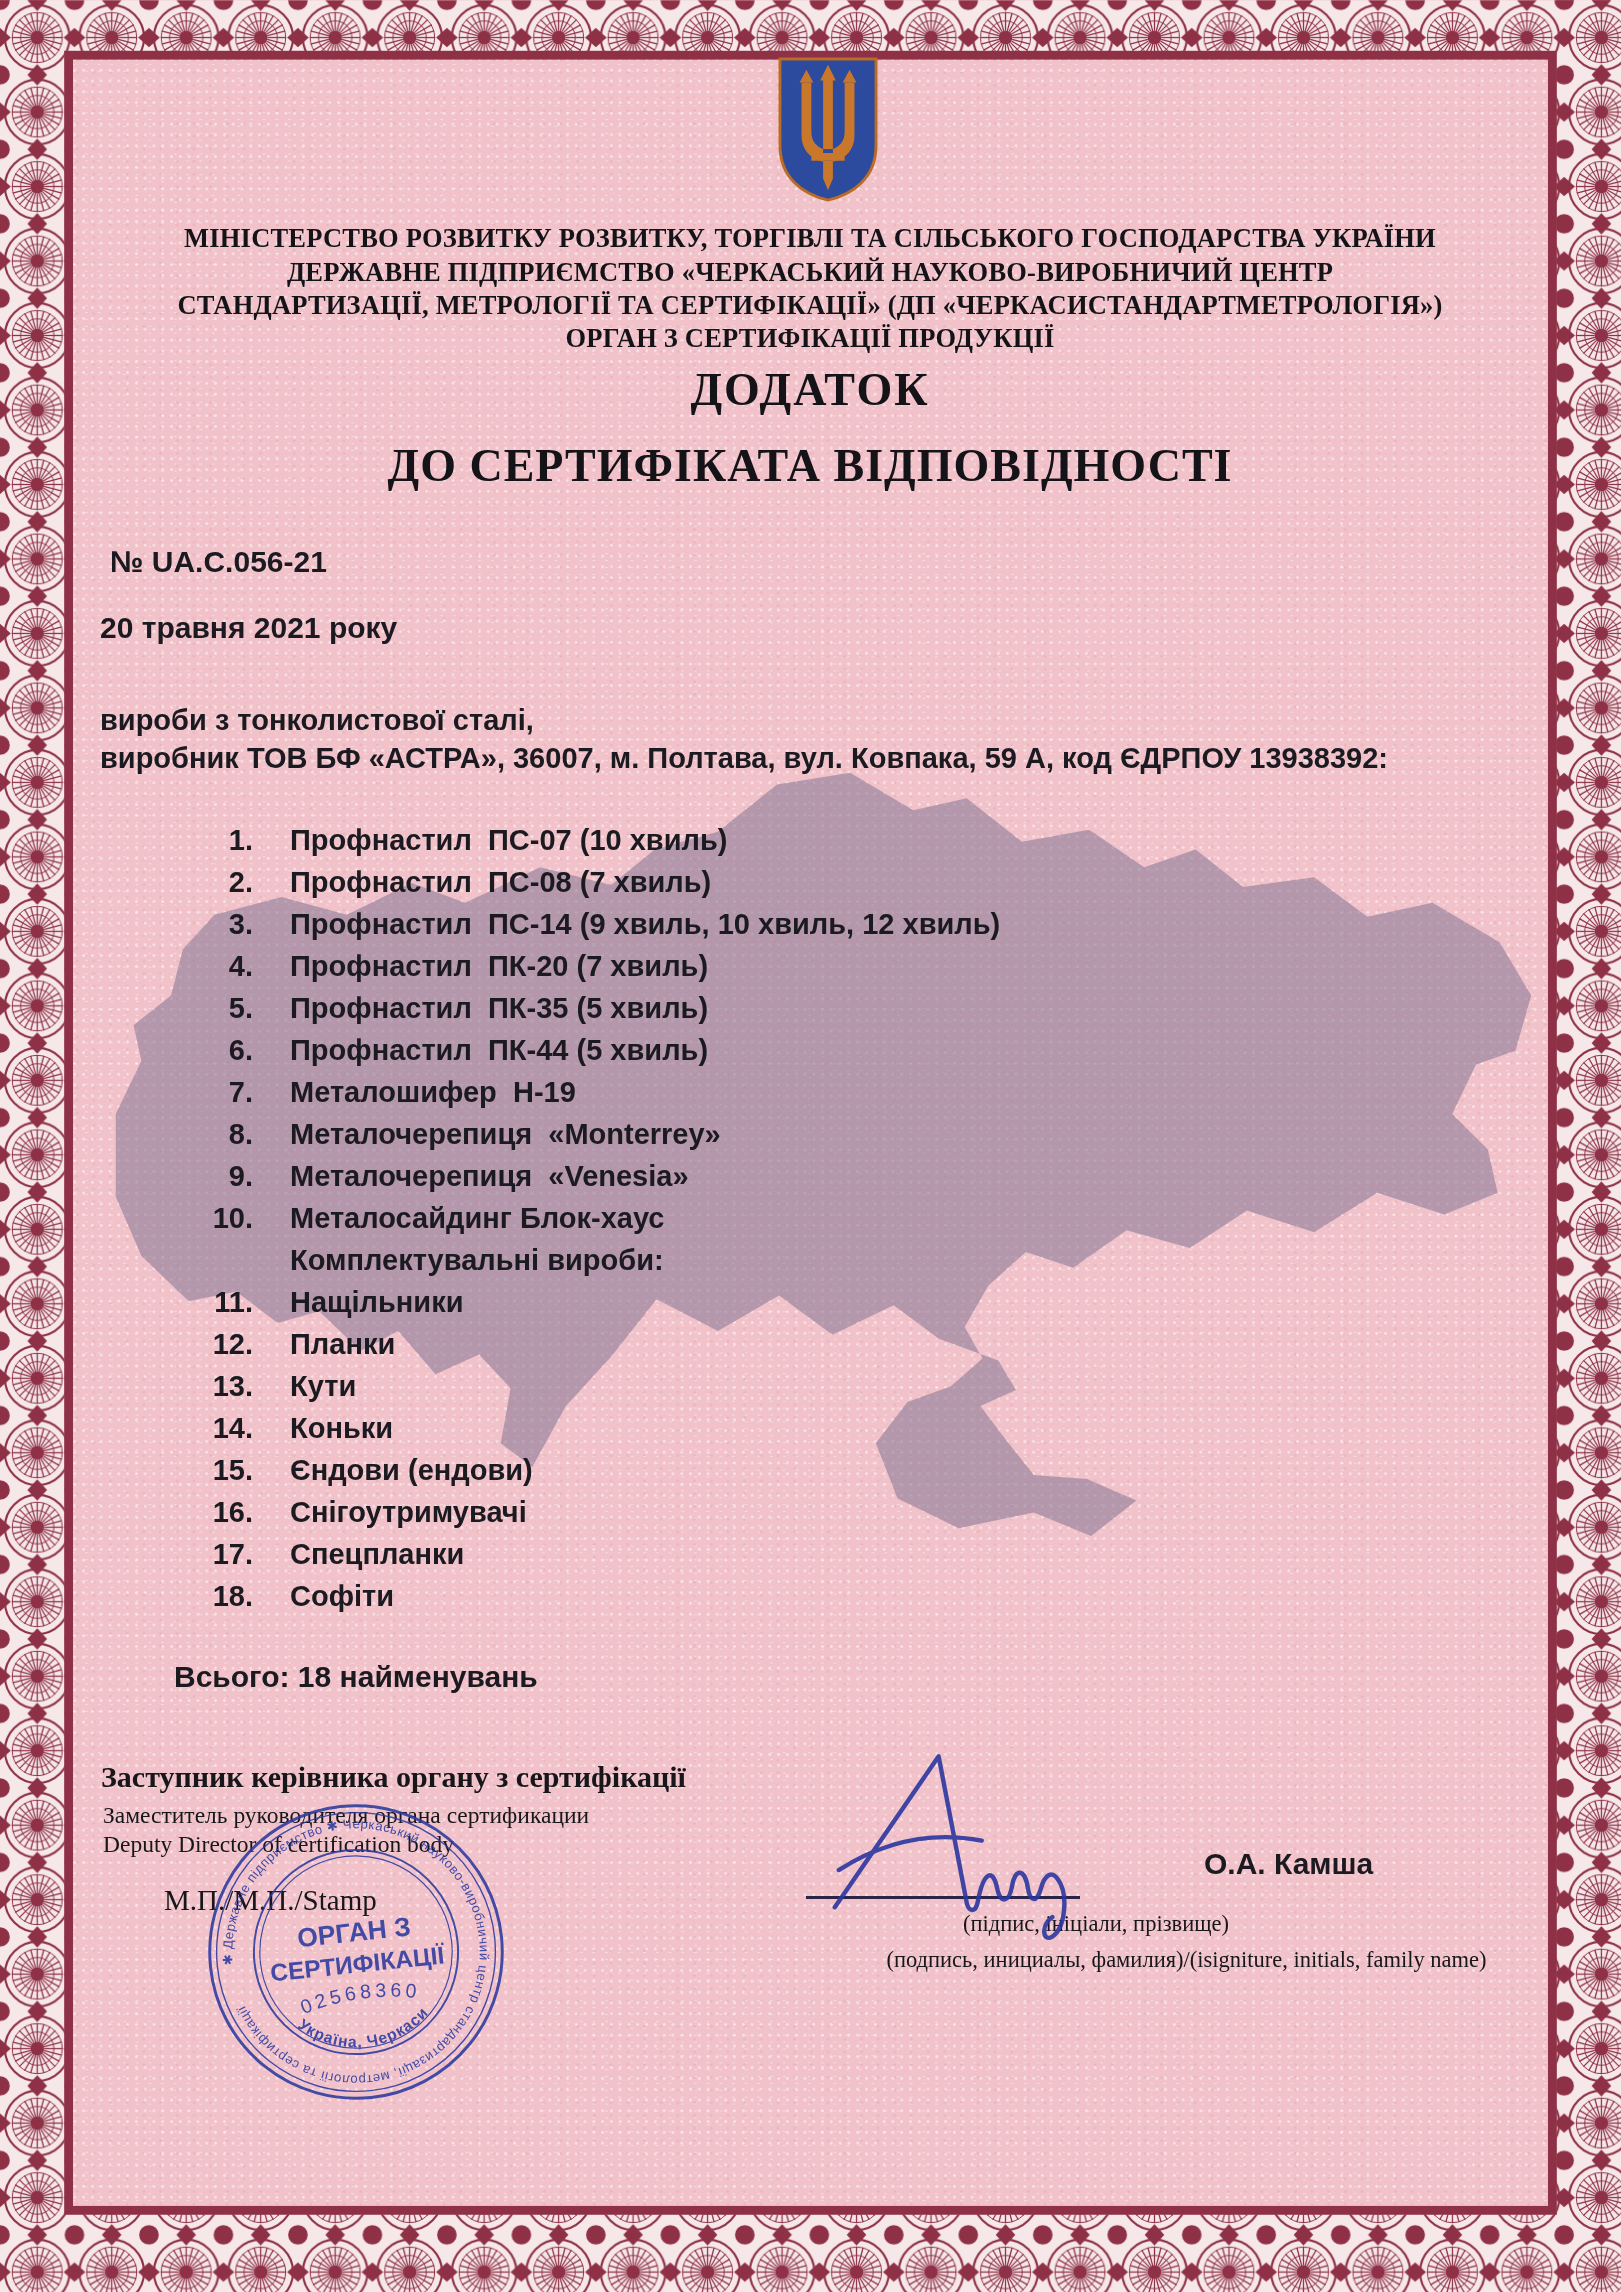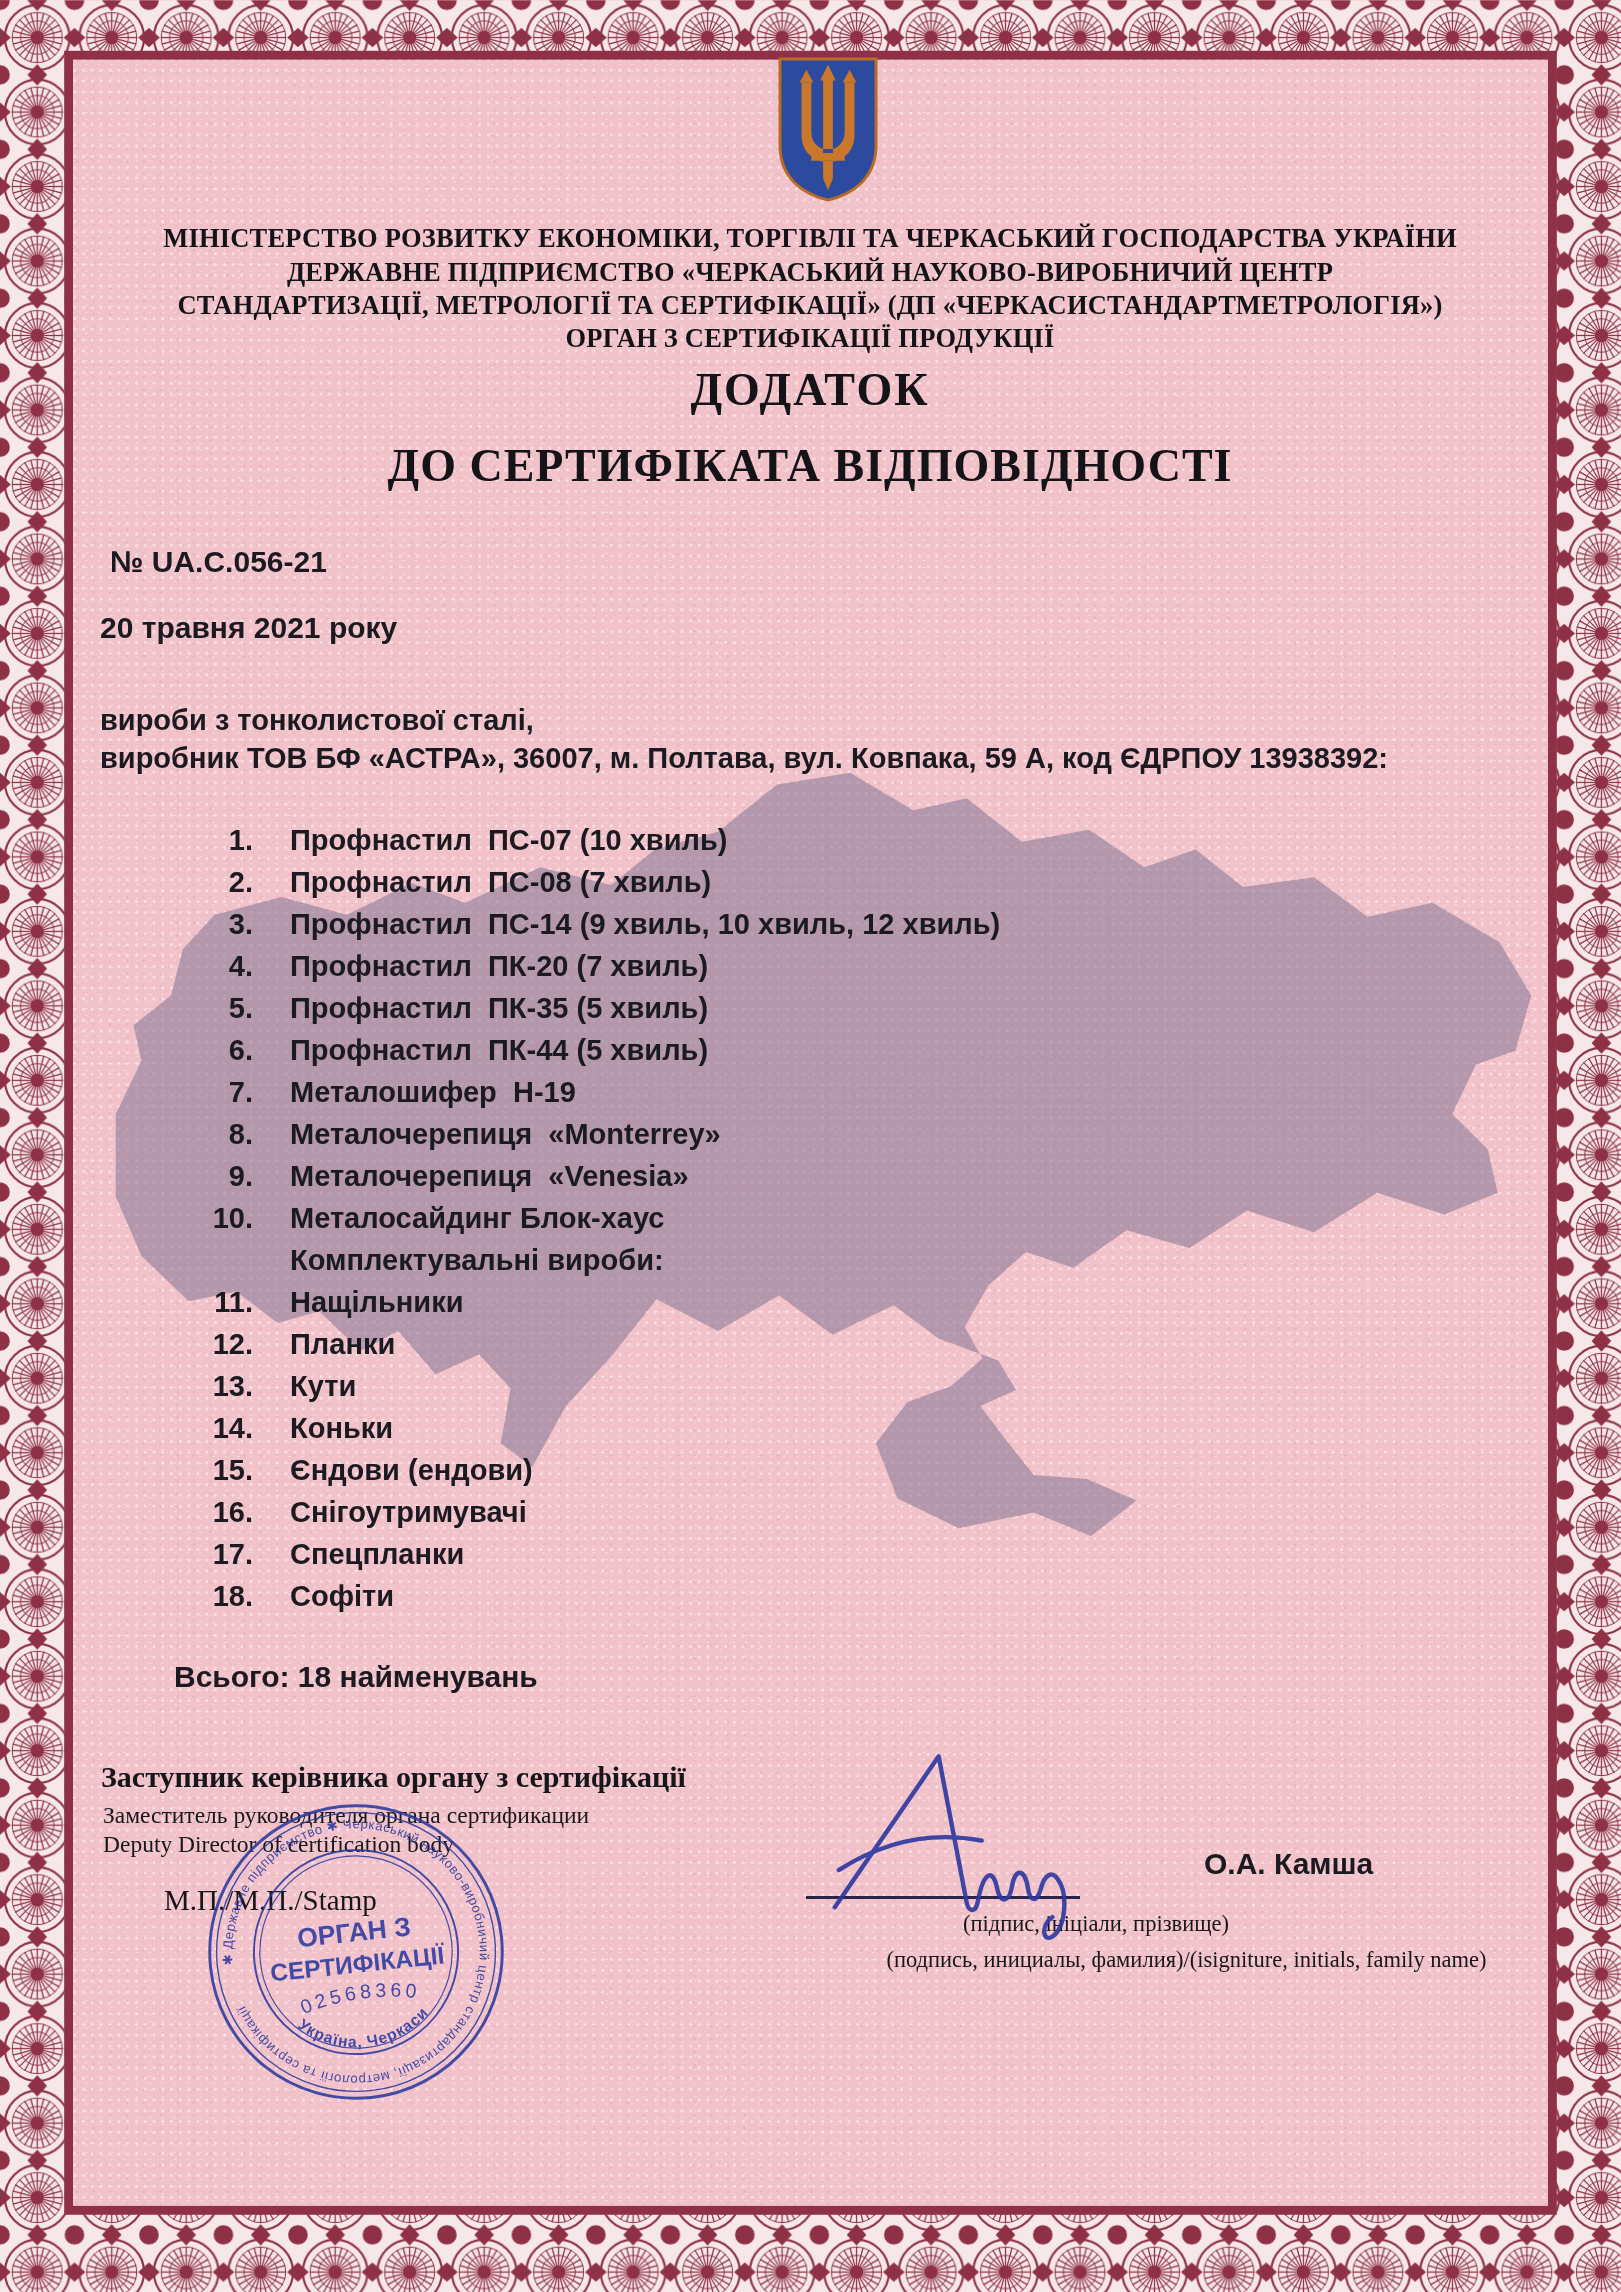--- a/index.html
+++ b/index.html
@@ -128,21 +128,21 @@
       <path d="M28 28 h10 v50 c0 10 5 15 12 18 v13 c-14 -4 -22 -13 -22 -27 z"></path>
       <path d="M26 28 L33 15 L40 28 Z"></path>
       <path d="M82 28 h-10 v50 c0 10 -5 15 -12 18 v13 c14 -4 22 -13 22 -27 z"></path>
       <path d="M70 28 L77 15 L84 28 Z"></path>
       <path d="M38 100 h34 v8 h-34 z"></path>
       <path d="M50 108 h10 v18 l-5 12 l-5 -12 z"></path>
     </g>
   </svg>
 
   <div>
-    <div class="hline" style="top:223px">МІНІСТЕРСТВО РОЗВИТКУ ЕКОНОМІКИ, ТОРГІВЛІ ТА ЧЕРКАСЬКИЙ ГОСПОДАРСТВА УКРАЇНИ</div>
+    <div class="hline" style="top:223px">МІНІСТЕРСТВО РОЗВИТКУ РОЗВИТКУ, ТОРГІВЛІ ТА СІЛЬСЬКОГО ГОСПОДАРСТВА УКРАЇНИ</div>
     <div class="hline" style="top:257px">ДЕРЖАВНЕ ПІДПРИЄМСТВО «ЧЕРКАСЬКИЙ НАУКОВО-ВИРОБНИЧИЙ ЦЕНТР</div>
     <div class="hline" style="top:290px">СТАНДАРТИЗАЦІЇ, МЕТРОЛОГІЇ ТА СЕРТИФІКАЦІЇ» (ДП «ЧЕРКАСИСТАНДАРТМЕТРОЛОГІЯ»)</div>
     <div class="hline" style="top:323px">ОРГАН З СЕРТИФІКАЦІЇ ПРОДУКЦІЇ</div>
   </div>
 
   <div class="title" id="title1">ДОДАТОК</div>
   <div class="title" id="title2">ДО СЕРТИФІКАТА ВІДПОВІДНОСТІ</div>
 
   <div class="abs sansb" id="certnum">№ UA.C.056-21</div>
   <div class="abs sansb" id="certdate">20 травня 2021 року</div>

